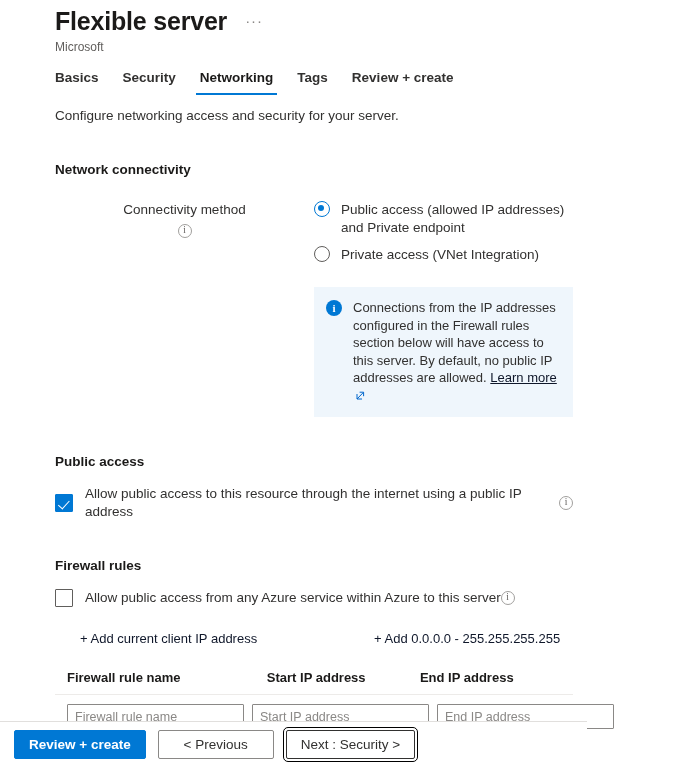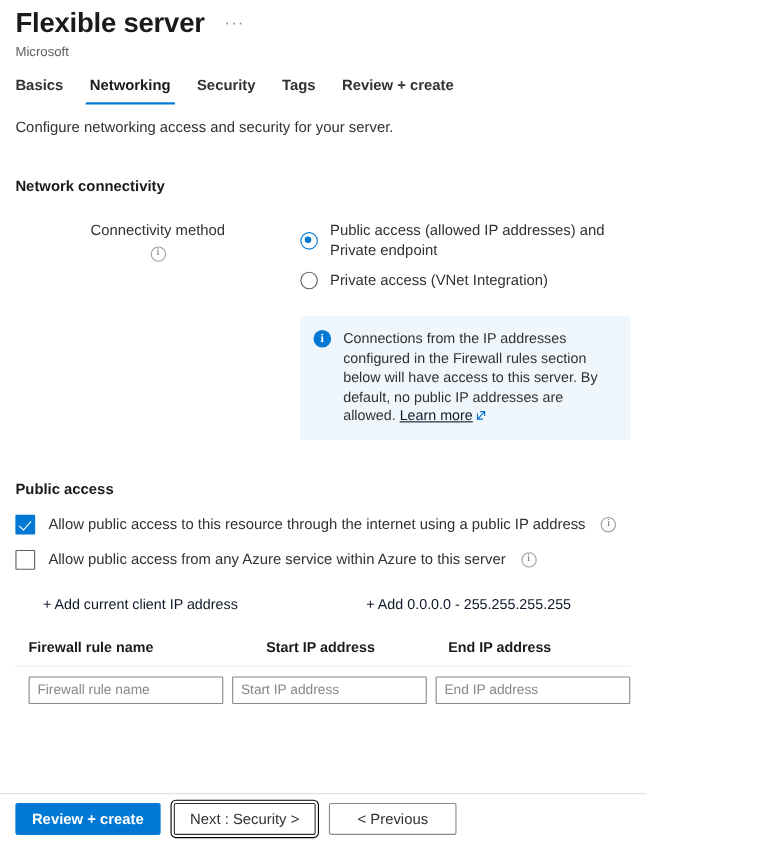--- a/index.html
+++ b/index.html
@@ -4,21 +4,21 @@
 <style>
   * { box-sizing: border-box; }
   html, body {
     margin: 0; padding: 0;
     width: 691px; height: 767px;
     background: #ffffff;
     font-family: "Liberation Sans", sans-serif;
     color: #1b1a19;
     overflow: hidden;
   }
-  .page { position: relative; width: 587px; height: 767px; }
+  .page { position: relative; width: 587px; height: 767px; padding-left: 41px; }
 
   
   .header { padding: 6px 0 0 14px; }
   .title-row { display: flex; align-items: baseline; }
   .title {
     font-size: 25px;
     font-weight: 600;
     letter-spacing: -0.2px;
     color: #1b1a19;
     line-height: 30px;
@@ -107,21 +107,20 @@
     display: flex;
     align-items: center;
     gap: 7px;
     padding-top: 1px;
     flex-direction: column;
   }
   .conn-options { flex: 1; }
 
   .radio-line {
     display: flex;
-    align-items: center;
     gap: 11px;
     margin-bottom: 9px;
     cursor: pointer;
   }
   .radio {
     width: 16px; height: 16px;
     border-radius: 50%;
     border: 1.6px solid #605e5c;
     background: #fff;
     flex: 0 0 16px;
@@ -230,21 +229,21 @@
     width: 5px; height: 9.5px;
     border: solid #fff;
     border-width: 0 1.7px 1.7px 0;
     transform: rotate(42deg);
   }
   .check-label {
     font-size: 13.5px;
     color: #323130;
     display: flex;
     align-items: center;
-    gap: 14px;
+    gap: 0;
     line-height: 18px;
   }
 
   
   .add-row {
     display: flex;
     margin-top: 24px;
     font-size: 13px;
   }
   .add-row .a1 { width: 294px; margin-left: 25px; }
@@ -335,22 +334,22 @@
   <div class="header">
     <div class="title-row">
       <div class="title">Flexible server</div>
       <div class="ellipsis-btn">···</div>
     </div>
     <div class="subtitle">Microsoft</div>
   </div>
 
   <div class="tabs">
     <div class="tab">Basics</div>
+    <div class="tab">Security</div>
     <div class="tab active">Networking</div>
-    <div class="tab">Security</div>
     <div class="tab">Tags</div>
     <div class="tab">Review + create</div>
   </div>
 
   <div class="body">
 
     <div class="intro">Configure networking access and security for your server.</div>
 
     <div class="section-head">Network connectivity</div>
 
@@ -384,20 +383,21 @@
 
     <div class="section-head">Public access</div>
     <div class="check-row">
       <span class="cb checked"></span>
       <span class="check-label">
         <span>Allow public access to this resource through the internet using a public IP address</span>
         <span class="info-o">i</span>
       </span>
     </div>
 
+    <div class="section-head">Firewall rules</div>
 
     <div class="check-row">
       <span class="cb"></span>
       <span class="check-label">
         <span>Allow public access from any Azure service within Azure to this server</span>
         <span class="info-o">i</span>
       </span>
     </div>
 
     <div class="add-row">
@@ -415,17 +415,17 @@
         <input class="txt w1" type="text" placeholder="Firewall rule name" value="" style="">
         <input class="txt w2" type="text" placeholder="Start IP address" style="">
         <input class="txt w3" type="text" placeholder="End IP address" style="">
       </div>
     </div>
 
   </div>
 
   <div class="footer">
     <div class="btn primary">Review + create</div>
+    <div class="btn secondary">&lt; Previous</div>
     <div class="btn secondary focused">Next : Security &gt;</div>
-    <div class="btn secondary">&lt; Previous</div>
   </div>
 
 </div>
 
 </body></html>

